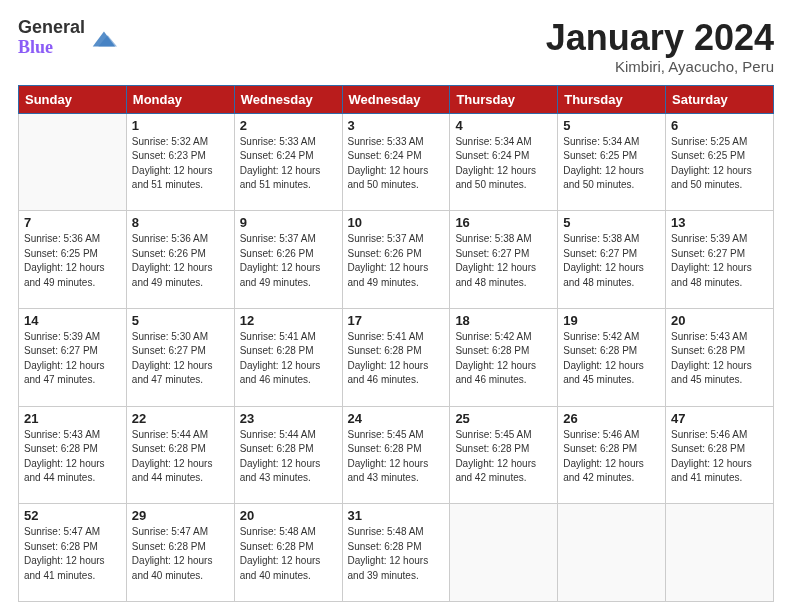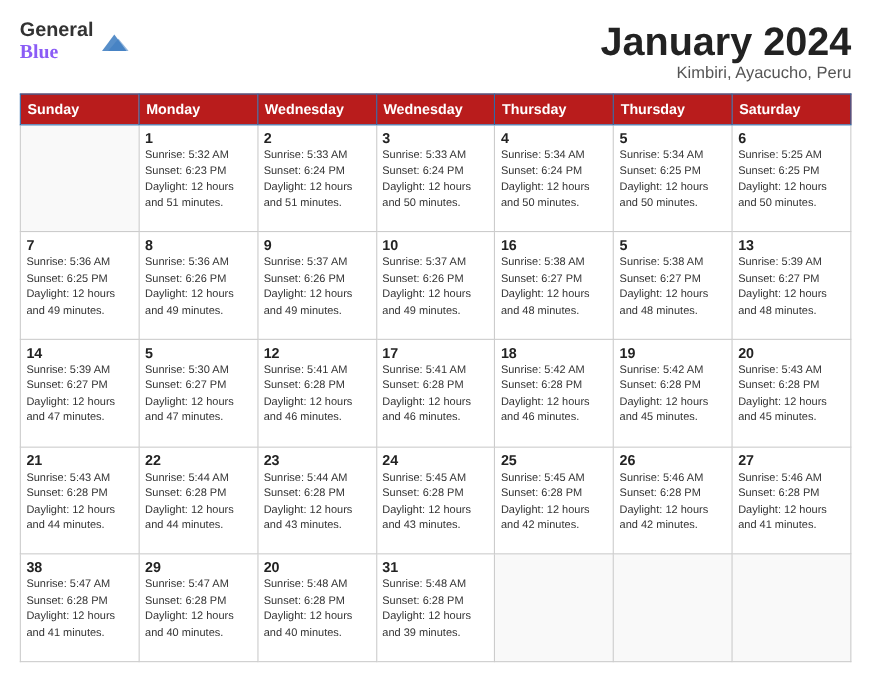--- a/index.html
+++ b/index.html
@@ -318,30 +318,30 @@
 and 42 minutes.</div>
           </td>
           <td>
             <span class="day-number">26</span>
             <div class="day-info" style="white-space: pre-line;">Sunrise: 5:46 AM
 Sunset: 6:28 PM
 Daylight: 12 hours
 and 42 minutes.</div>
           </td>
           <td>
-            <span class="day-number">27</span>
+            <span class="day-number">47</span>
             <div class="day-info" style="white-space: pre-line;">Sunrise: 5:46 AM
 Sunset: 6:28 PM
 Daylight: 12 hours
 and 41 minutes.</div>
           </td>
         </tr>
         <tr>
           <td>
-            <span class="day-number">38</span>
+            <span class="day-number">52</span>
             <div class="day-info" style="white-space: pre-line;">Sunrise: 5:47 AM
 Sunset: 6:28 PM
 Daylight: 12 hours
 and 41 minutes.</div>
           </td>
           <td>
             <span class="day-number">29</span>
             <div class="day-info" style="white-space: pre-line;">Sunrise: 5:47 AM
 Sunset: 6:28 PM
 Daylight: 12 hours

